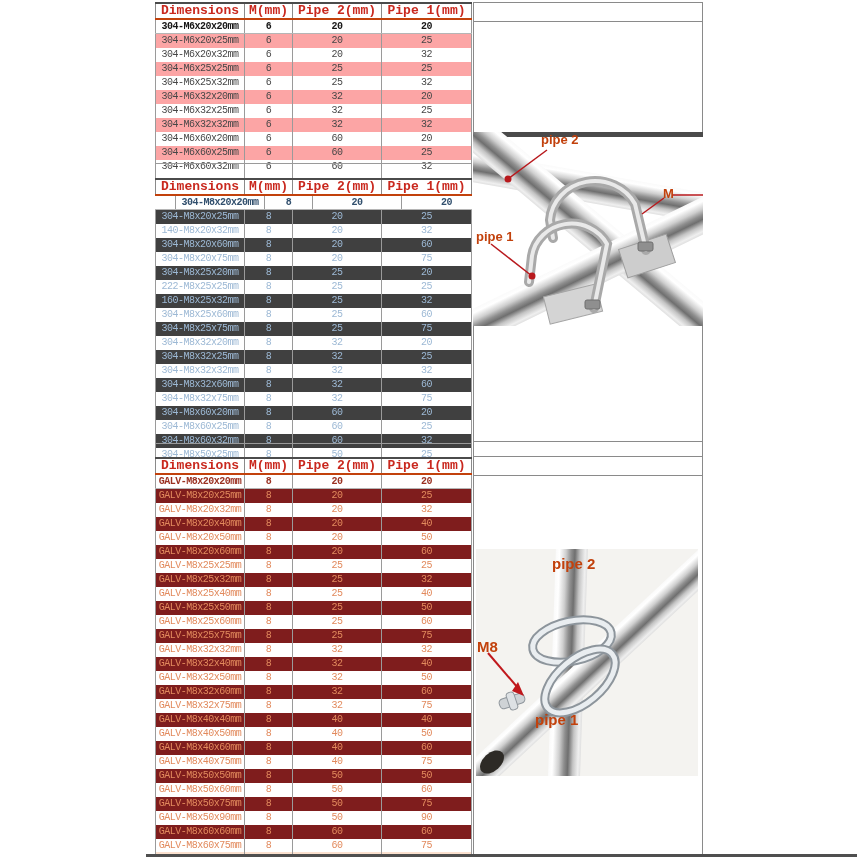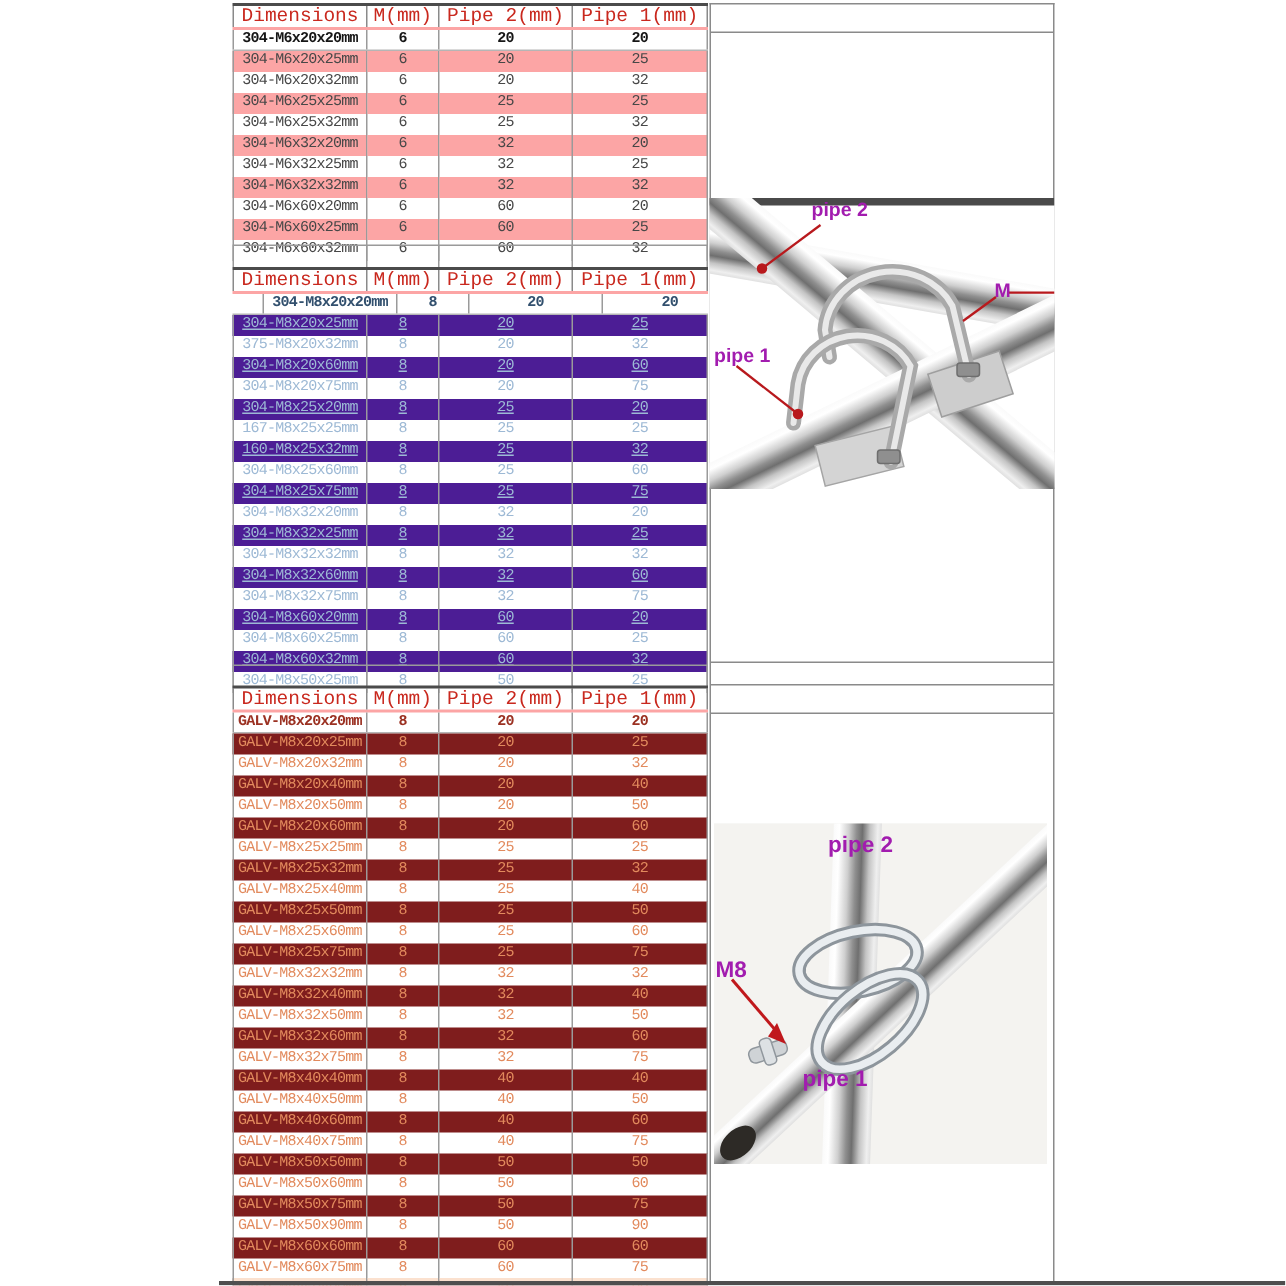--- a/index.html
+++ b/index.html
@@ -3,36 +3,36 @@
 <meta charset="utf-8">
 <style>
   * { margin:0; padding:0; box-sizing:border-box; }
   body { background:#ffffff; }
   .canvas { position:relative; width:857px; height:857px; background:#ffffff; overflow:hidden;
             font-family:"Liberation Mono","DejaVu Sans Mono",monospace; }
 
   
   .spec-table { position:absolute; left:155px; width:317px; }
   .grid4 { display:grid; grid-template-columns:90px 48px 89px 90px; }
-  .thead { height:18px; border-top:2px solid #4b4b4b; border-bottom:2px solid #fca5a5;
-           font-weight:normal; font-size:13px; line-height:14px; color:#c9281e; }
+  .thead { height:18px; border-top:2px solid #4b4b4b; border-bottom:2px solid #c2410c;
+           font-weight:bold; font-size:13px; line-height:14px; color:#c9281e; }
   .thead .cell { border-right:1px solid #8a8a8a; text-align:center; overflow:hidden; white-space:nowrap; }
   .thead .cell:first-child { border-left:1px solid #8a8a8a; }
   .tbody .trow { height:14px; font-size:10px; letter-spacing:-0.5px; line-height:13px; text-align:center; }
   .tbody .cell { border-right:1px solid #9a9a9a; overflow:hidden; white-space:nowrap; }
   .tbody .cell:first-child { border-left:1px solid #9a9a9a; }
   .trow.first { font-weight:bold; border-bottom:1px solid #b5b5b5; }
 
   .t-gray  .tbody { color:#474747; }
   .t-gray  .trow.first { color:#161616; }
   .t-gray  .trow.alt .cell { background:#fca5a5; }
 
   .t-blue  .tbody { color:#9db9d5; }
   .t-blue  .trow.first { color:#32506e;padding-left:20px; }
-  .t-blue  .trow.alt .cell { background:#4c1d95;text-decoration:underline; }
+  .t-blue  .trow.alt .cell { background:#404040; }
 
   .t-orange .tbody { color:#e28a5d; }
   .t-orange .trow.first { color:#9b3122; }
   .t-orange .trow.alt .cell { background:#7f1d1d; }
 
   .gap { position:absolute; left:155px; width:317px; border-top:1px solid #9a9a9a; }
   .gap .cell { border-right:1px solid #9a9a9a; }
   .gap .cell:first-child { border-left:1px solid #9a9a9a; }
 
   .sliver { position:absolute; left:155px; width:317px; height:3px; }
@@ -41,21 +41,21 @@
 
   
   .right-col { position:absolute; left:473px; top:2px; width:230px; height:853px;
                border-left:1px solid #8a8a8a; border-right:1px solid #8a8a8a; border-top:1px solid #8a8a8a; }
   .hline { position:absolute; left:0; width:100%; height:1px; background:#8a8a8a; }
 
   .photo1 { position:absolute; left:-1px; top:129px; width:230px; height:194px;
             border-bottom:1px solid #9a9a9a; background:#fff; }
   .photo2 { position:absolute; left:2px; top:546px; width:222px; height:227px; background:#f4f3f0; }
 
-  .ph-label { position:absolute; color:#a21caf; font-family:"Liberation Sans","DejaVu Sans",sans-serif;
+  .ph-label { position:absolute; color:#c2410c; font-family:"Liberation Sans","DejaVu Sans",sans-serif;
               font-weight:bold; font-size:13px; white-space:nowrap; z-index:5; }
   .ph-label.big { font-size:15px; }
 
   .bottom-bar { position:absolute; left:146px; top:854px; width:711px; height:3px; background:#4f4f4f; }
 </style>
 </head>
 <body>
 
 <div class="canvas">
 
@@ -157,21 +157,21 @@
           <div class="cell">20</div>
           <div class="cell">20</div>
         </div>
         <div class="trow grid4 alt">
           <div class="cell">304-M8x20x25mm</div>
           <div class="cell">8</div>
           <div class="cell">20</div>
           <div class="cell">25</div>
         </div>
         <div class="trow grid4">
-          <div class="cell">375-M8x20x32mm</div>
+          <div class="cell">140-M8x20x32mm</div>
           <div class="cell">8</div>
           <div class="cell">20</div>
           <div class="cell">32</div>
         </div>
         <div class="trow grid4 alt">
           <div class="cell">304-M8x20x60mm</div>
           <div class="cell">8</div>
           <div class="cell">20</div>
           <div class="cell">60</div>
         </div>
@@ -181,21 +181,21 @@
           <div class="cell">20</div>
           <div class="cell">75</div>
         </div>
         <div class="trow grid4 alt">
           <div class="cell">304-M8x25x20mm</div>
           <div class="cell">8</div>
           <div class="cell">25</div>
           <div class="cell">20</div>
         </div>
         <div class="trow grid4">
-          <div class="cell">167-M8x25x25mm</div>
+          <div class="cell">222-M8x25x25mm</div>
           <div class="cell">8</div>
           <div class="cell">25</div>
           <div class="cell">25</div>
         </div>
         <div class="trow grid4 alt">
           <div class="cell">160-M8x25x32mm</div>
           <div class="cell">8</div>
           <div class="cell">25</div>
           <div class="cell">32</div>
         </div>

